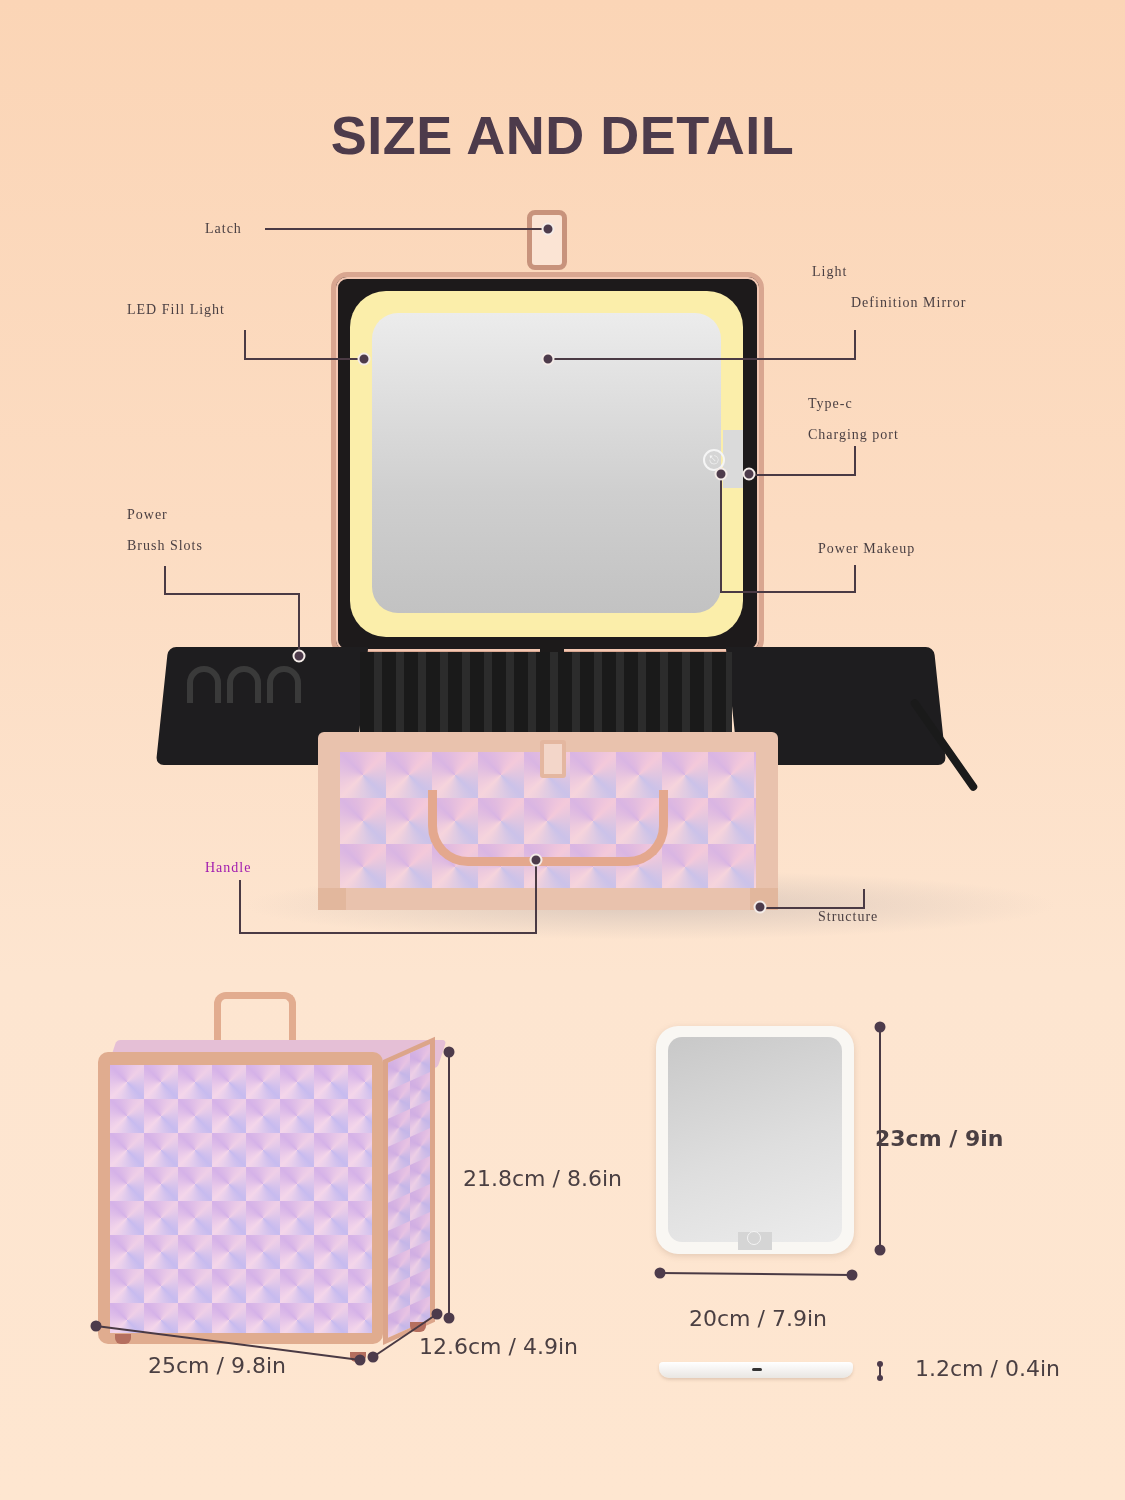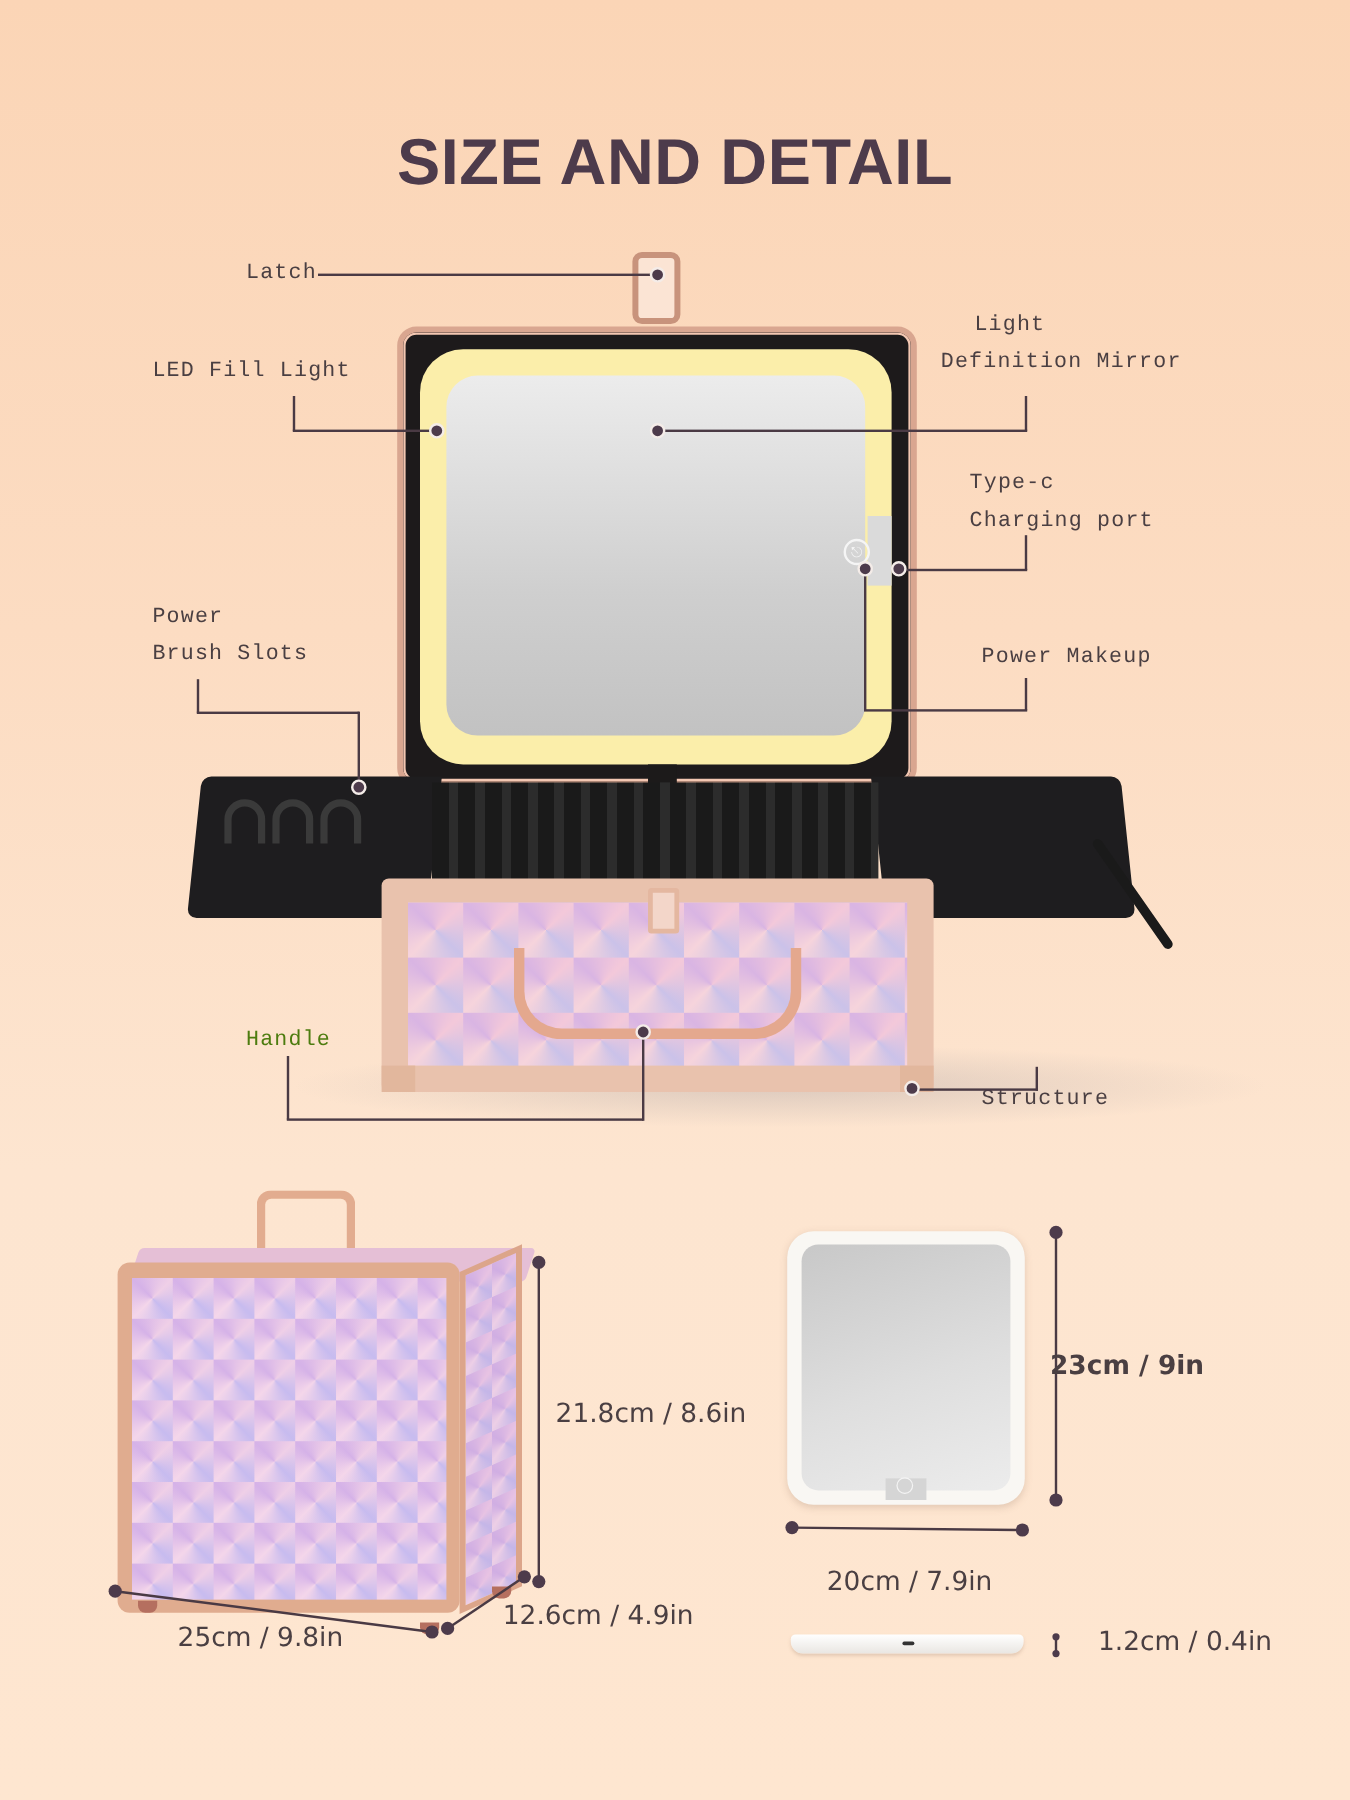--- a/index.html
+++ b/index.html
@@ -10,24 +10,24 @@
     font-family: "DejaVu Sans", sans-serif;
     color: #4a3a44;
   }
   .abs { position: absolute; }
   .title {
     left: 0; width: 1125px; top: 104px; text-align: center;
     font-family: "Liberation Sans", sans-serif; font-weight: 700;
     font-size: 54px; letter-spacing: 0.5px; color: #4d3b4b;
   }
   .label {
-    font-family: Liberation Mono, monospace; font-size: 18px;
+    font-family: Liberation Serif, serif; font-size: 14px;
     letter-spacing: 1px; color: #4a3f42; line-height: 31px; white-space: nowrap; text-align: center;
   }
-  .label.muted { color: #4d7c0f; }
+  .label.muted { color: #a21caf; }
   .line { position: absolute; background: #4a3a44; }
   .dot {
     position: absolute; width: 13px; height: 13px; border-radius: 50%;
     background: #4d3b4b; border: 2px solid #f4ece8; transform: translate(-50%,-50%);
   }
   .dim { font-family: "DejaVu Sans", sans-serif; font-size: 22px; color: #4a3f42; white-space: nowrap; }
   .ddot { position: absolute; width: 11px; height: 11px; border-radius: 50%; background: #4d3b4b; transform: translate(-50%,-50%); }
 
   
   .lid {
@@ -160,21 +160,21 @@
 <div class="abs label" style="left:205px;top:213px;">Latch</div>
 <div class="line" style="left:265px;top:228px;width:283px;height:2px;"></div>
 <div class="dot" style="left:548px;top:229px;"></div>
 
 <div class="abs label" style="left:127px;top:294px;">LED Fill Light</div>
 <div class="line" style="left:244px;top:330px;width:2px;height:29px;"></div>
 <div class="line" style="left:244px;top:358px;width:120px;height:2px;"></div>
 <div class="dot" style="left:364px;top:359px;"></div>
 
 <div class="abs label" style="left:812px;top:256px;">Light</div>
-<div class="abs label" style="left:784px;top:287px;">Definition Mirror</div>
+<div class="abs label" style="left:851px;top:287px;">Definition Mirror</div>
 <div class="line" style="left:854px;top:330px;width:2px;height:29px;"></div>
 <div class="line" style="left:548px;top:358px;width:308px;height:2px;"></div>
 <div class="dot" style="left:548px;top:359px;"></div>
 
 <div class="abs label" style="left:808px;top:388px;">Type-c</div>
 <div class="abs label" style="left:808px;top:419px;">Charging port</div>
 <div class="line" style="left:854px;top:446px;width:2px;height:29px;"></div>
 <div class="line" style="left:749px;top:474px;width:107px;height:2px;"></div>
 <div class="dot" style="left:749px;top:474px;"></div>
 

